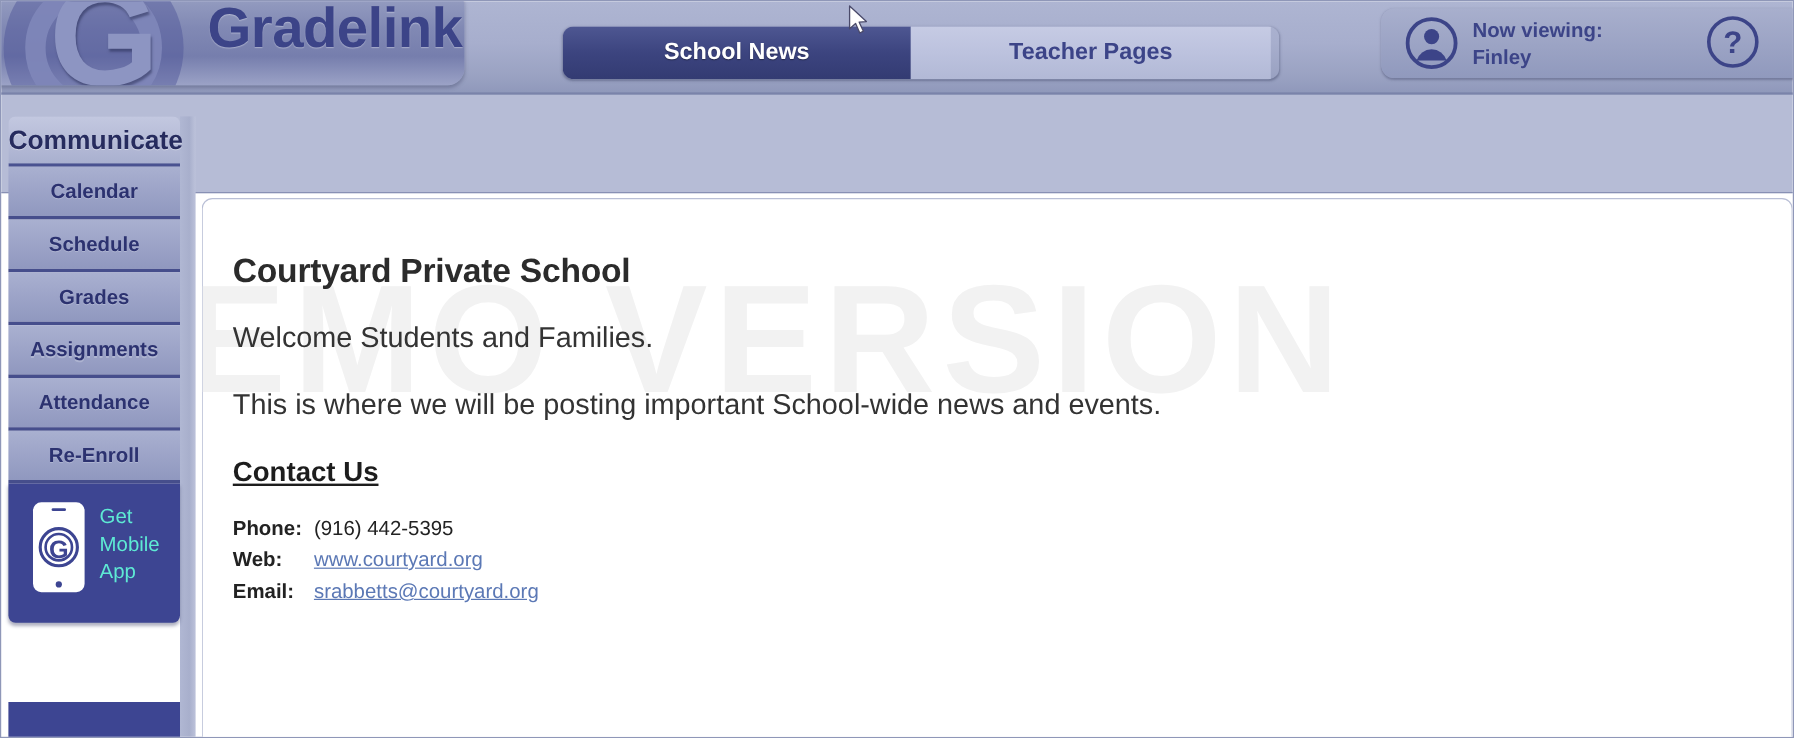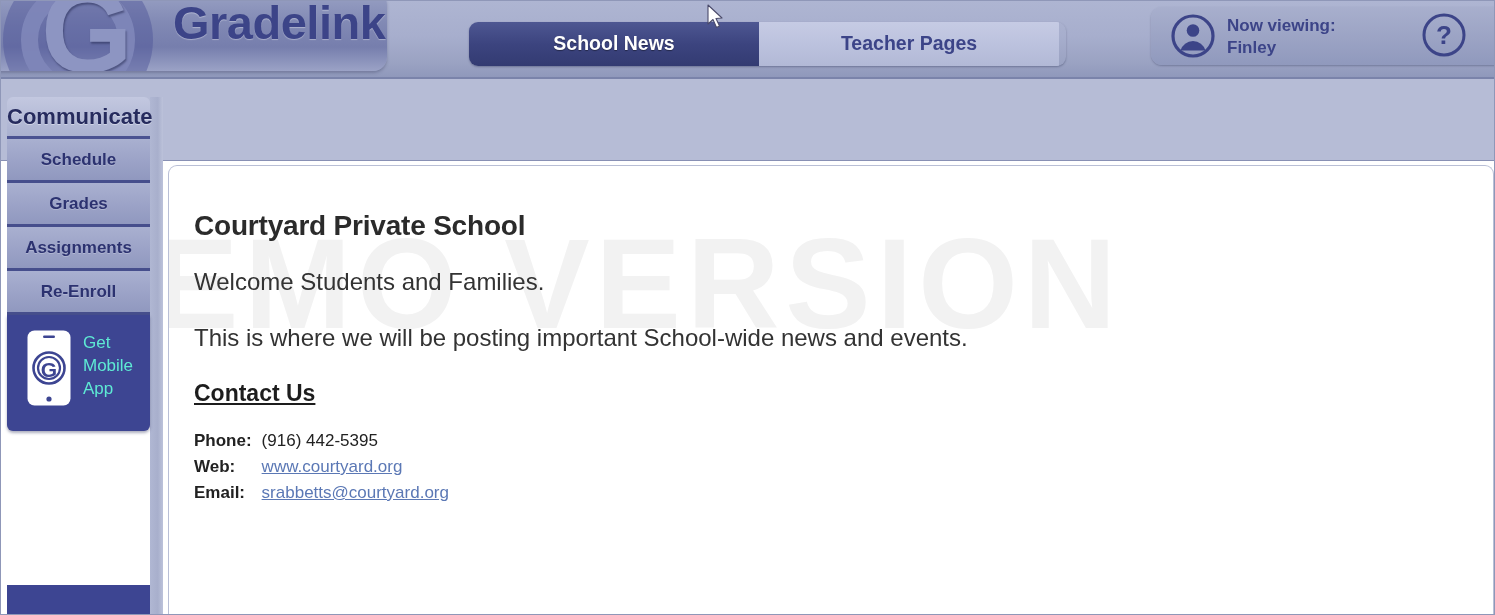--- a/index.html
+++ b/index.html
@@ -353,23 +353,25 @@
   </div>
 
   <div class="sub-band"></div>
 
   <div class="sidebar-rail"></div>
   <div class="sidebar-tail"></div>
 
   <div class="sidebar">
     <div class="side-head">Communicate</div>
 
+    <div class="side-btn">Calendar</div>
     <div class="side-btn">Schedule</div>
     <div class="side-btn">Grades</div>
     <div class="side-btn">Assignments</div>
+    <div class="side-btn">Attendance</div>
     <div class="side-btn">Re-Enroll</div>
 
     <div class="mobile-app">
       <svg class="phone-icon" viewBox="0 0 46 78">
         <rect x="1.5" y="1.5" width="43" height="75" rx="7" ry="7" fill="#ffffff"></rect>
         <rect x="17" y="6.5" width="12" height="2.4" rx="1.2" fill="#3d4592"></rect>
         <circle cx="23" cy="70" r="2.6" fill="#3d4592"></circle>
         <circle cx="23" cy="39" r="15.5" fill="none" stroke="#3d4592" stroke-width="2.6"></circle>
         <circle cx="23" cy="39" r="11" fill="none" stroke="#3d4592" stroke-width="2.2"></circle>
         <text x="23" y="48" text-anchor="middle" font-family="Liberation Sans, sans-serif" font-size="21" font-weight="bold" fill="#3d4592">G</text>

